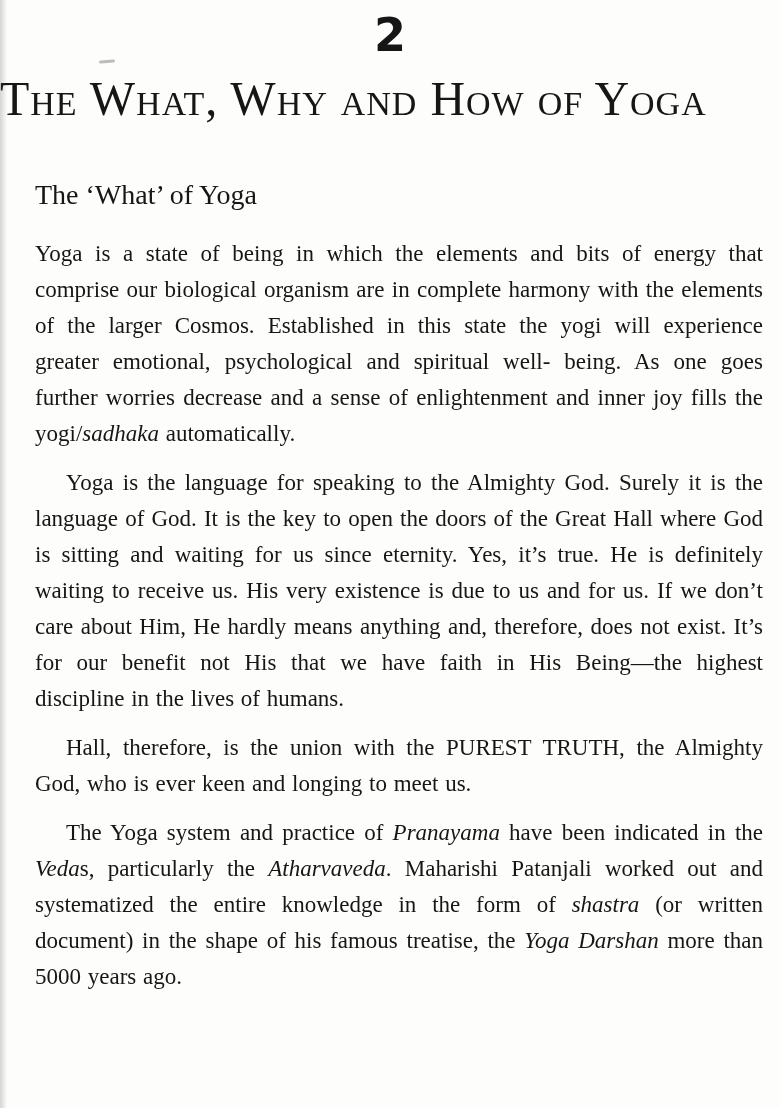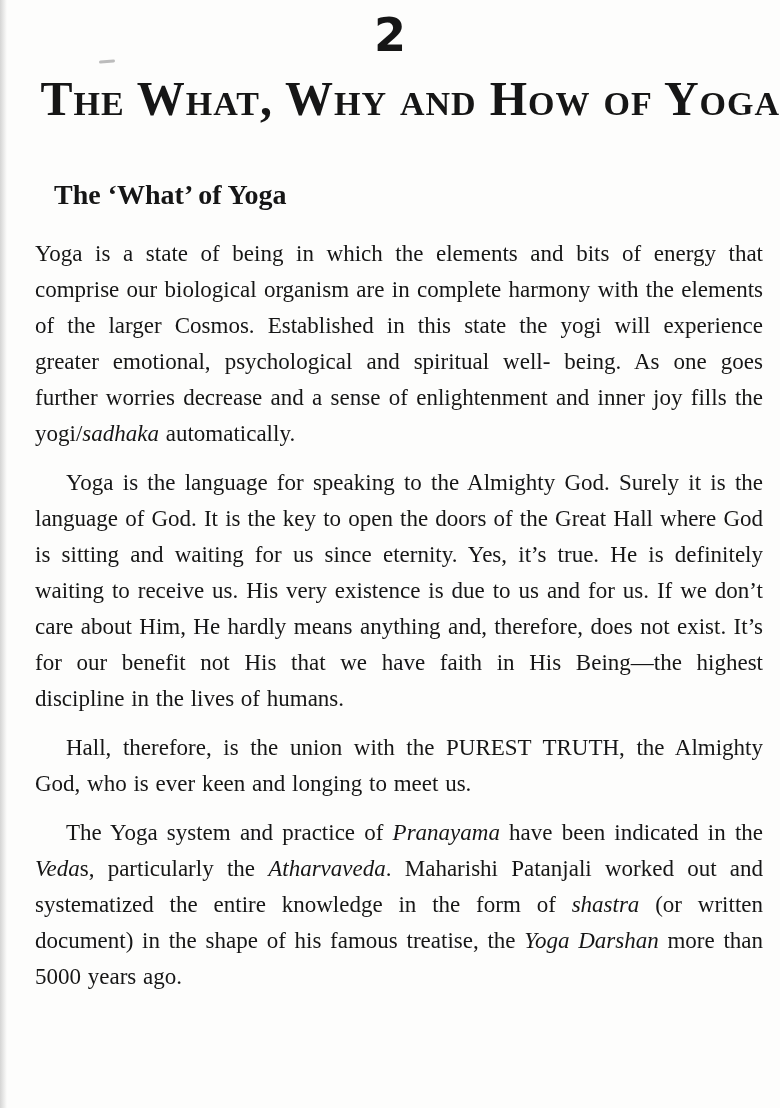--- a/index.html
+++ b/index.html
@@ -38,33 +38,33 @@
   .chapter-number {
     padding-top: 10px;
     text-align: center;
     font-family: "DejaVu Sans", sans-serif;
     font-weight: 700;
     font-size: 46px;
     line-height: 50px;
   }
   .chapter-title {
     margin: 12px 0 0 0;
-    text-align: right;
-    font-weight: bold;
+    text-align: left;
+    font-weight: normal;
     font-variant: small-caps;
     font-size: 48px;
     line-height: 54px;
     letter-spacing: 1px;
     white-space: nowrap;
   }
   .section-heading {
-    margin: 54px 0 0 54px;
+    margin: 54px 0 0 35px;
     font-size: 28px;
     line-height: 30px;
-    font-weight: 700;
+    font-weight: 400;
   }
   .body-text {
     margin: 26px 17px 0 35px;
     font-size: 23px;
     line-height: 36px;
     text-align: justify;
     word-spacing: 1px;
   }
   .para { margin: 0 0 13px 0; }
   .para + .para { text-indent: 31px; }

